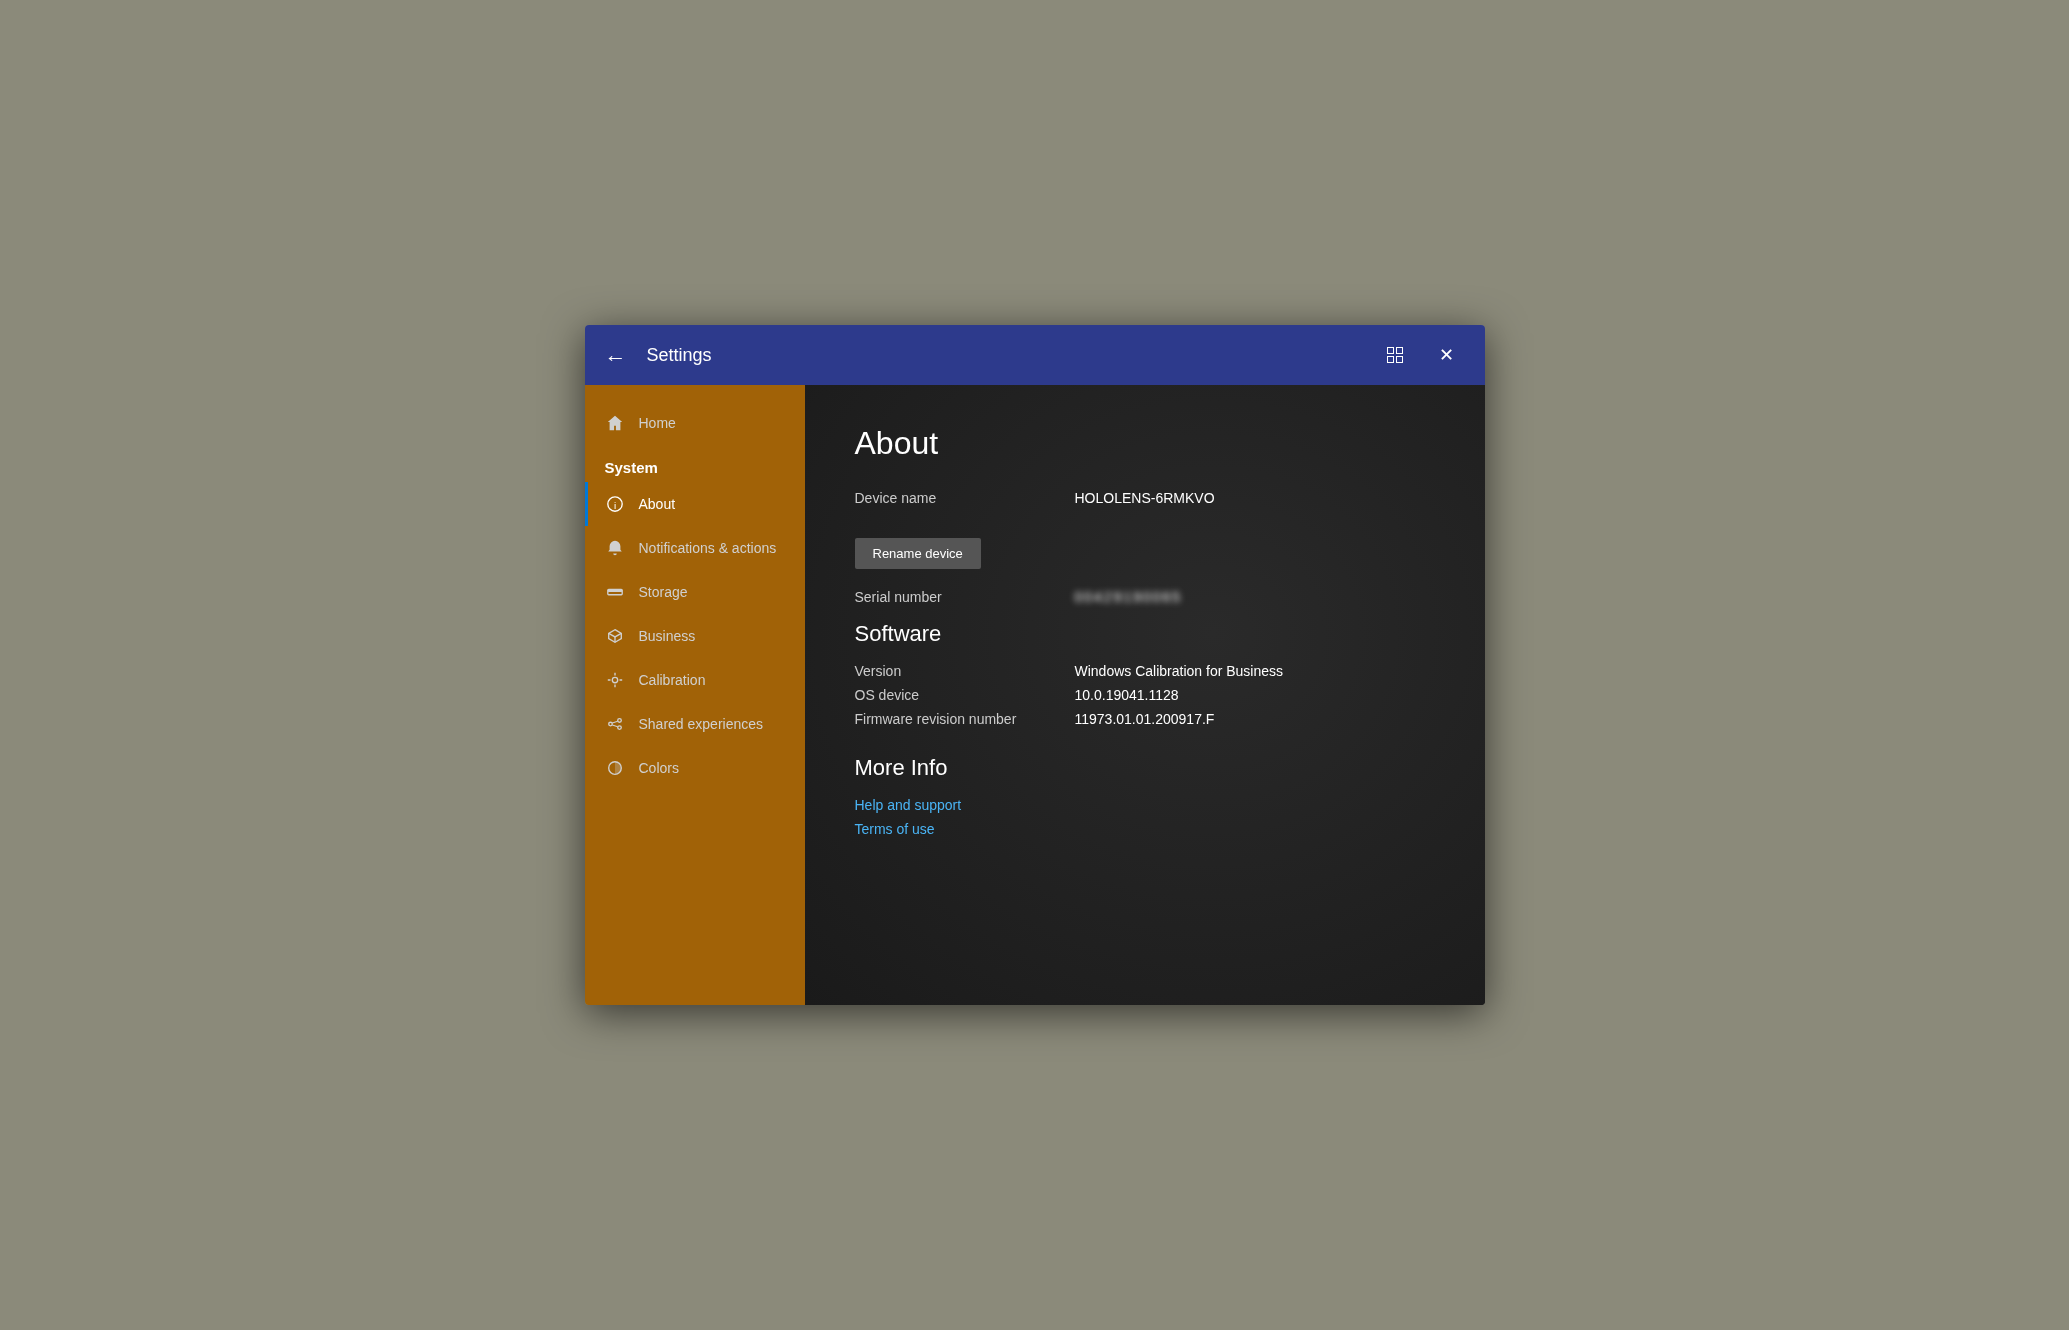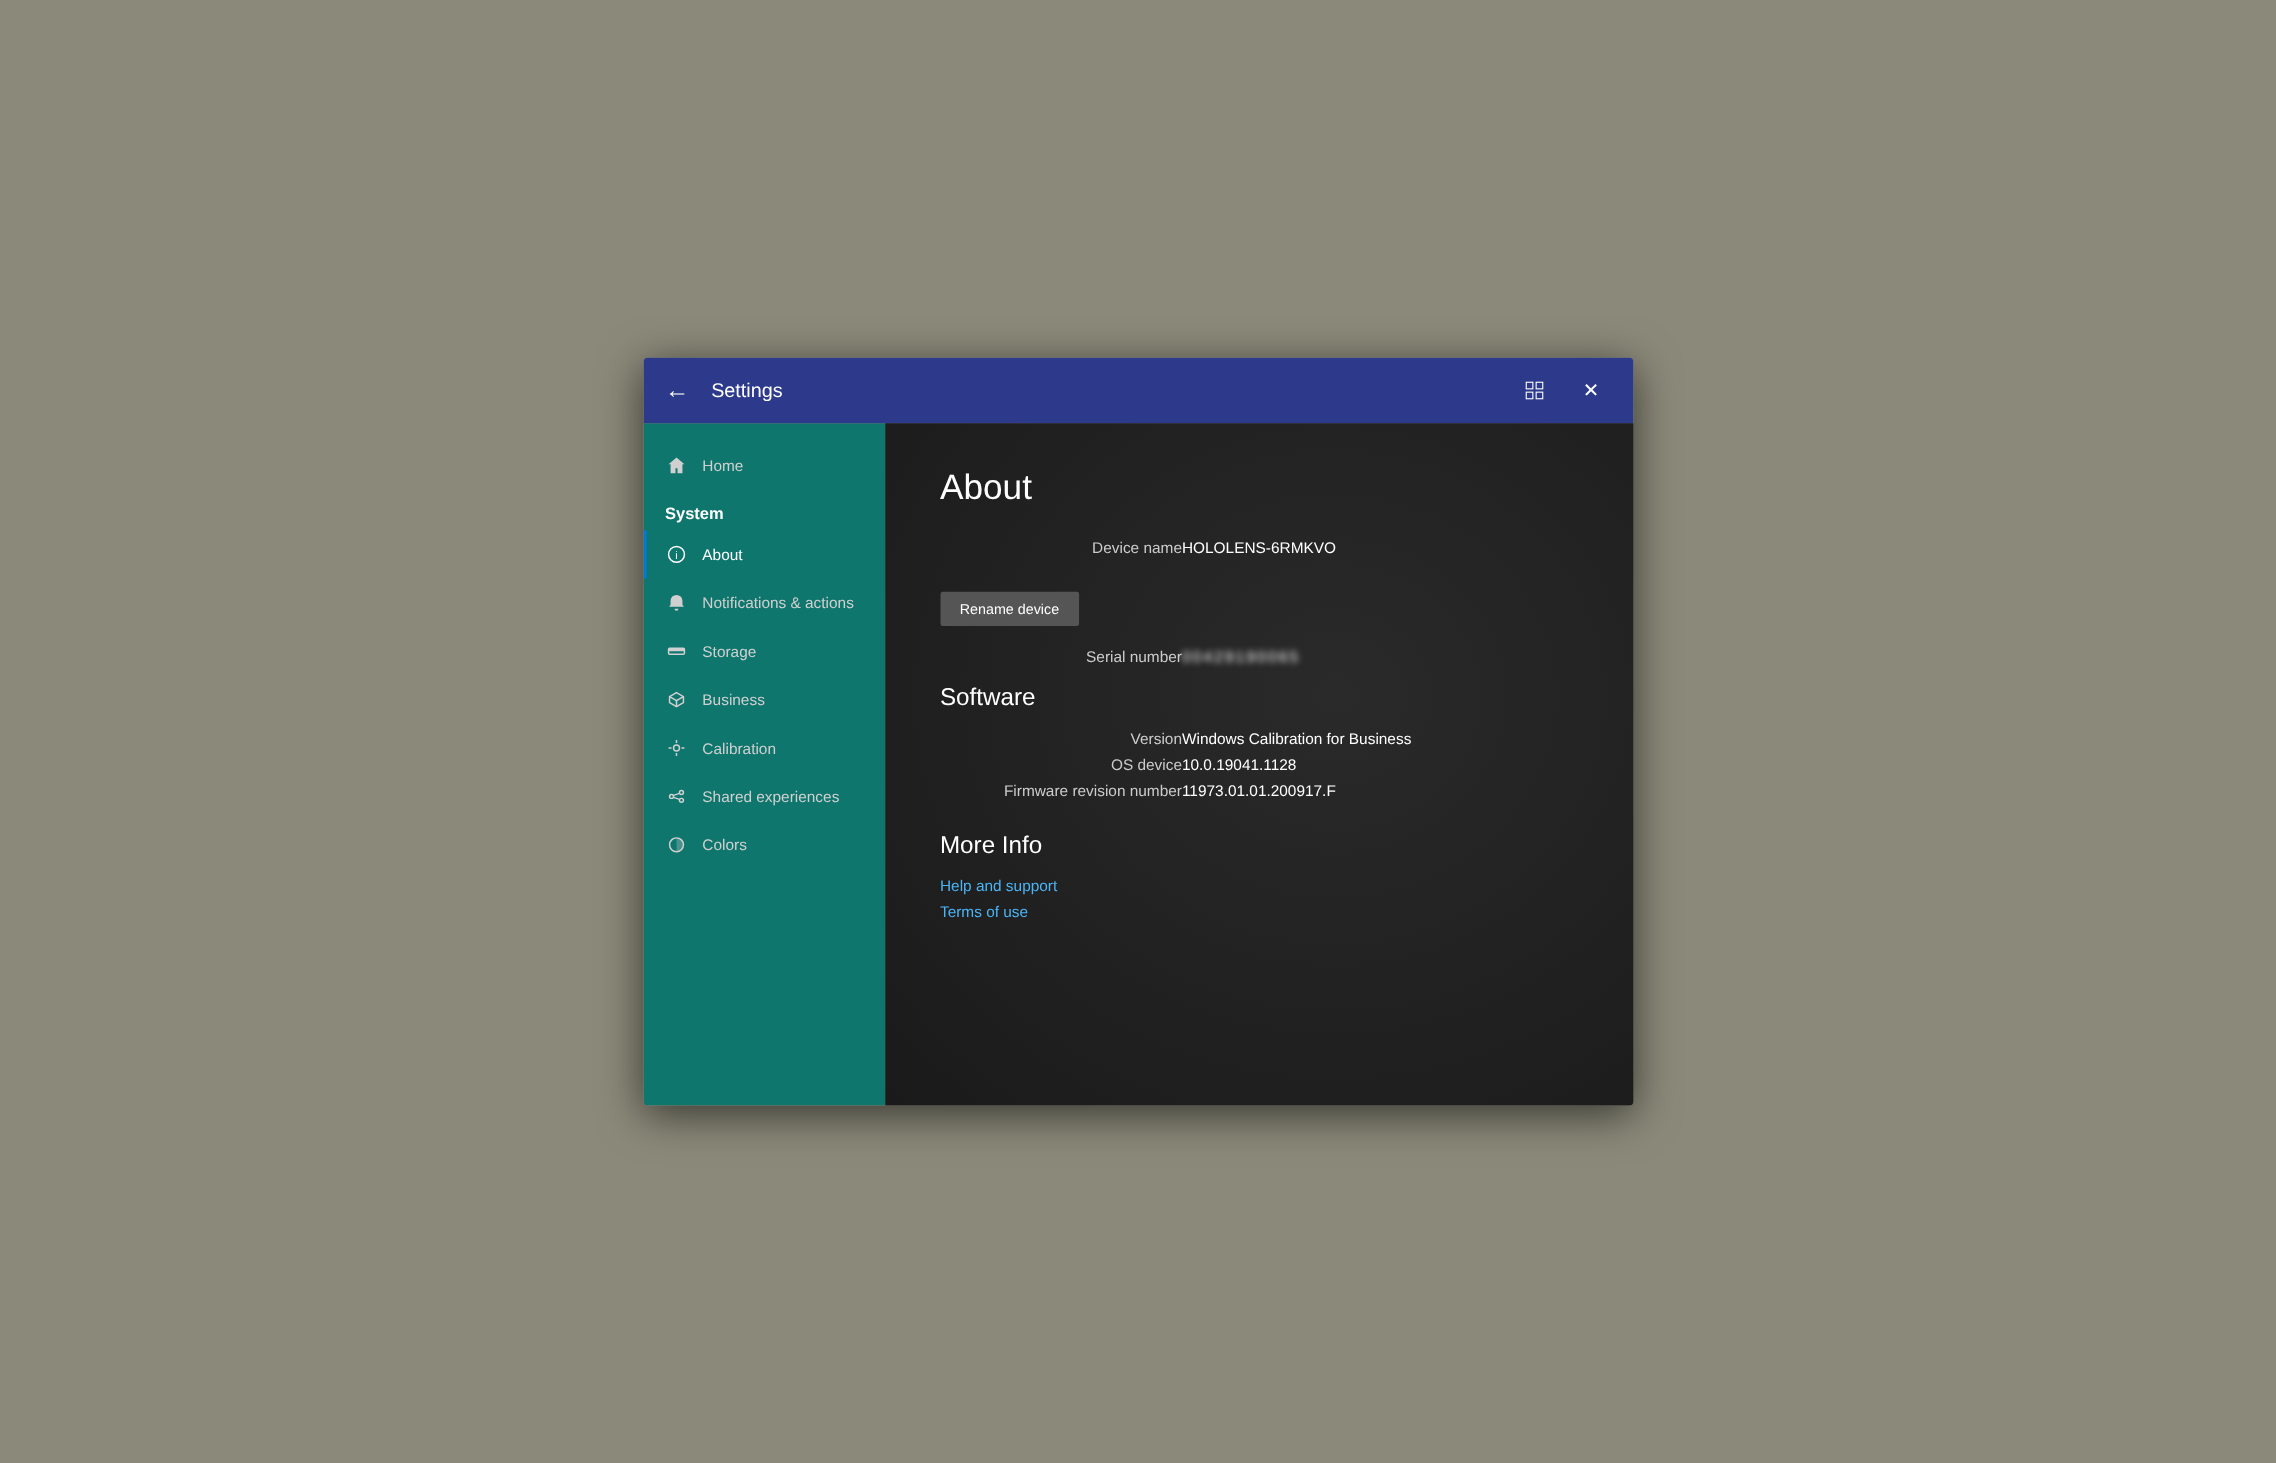--- a/index.html
+++ b/index.html
@@ -65,21 +65,21 @@
     }
 
     .window-body {
       display: flex;
       height: 620px;
     }
 
     
     .sidebar {
       width: 220px;
-      background: #0f766e;
+      background: #a16207;
       flex-shrink: 0;
       padding-top: 16px;
       overflow-y: auto;
     }
 
     .sidebar-item {
       display: flex;
       align-items: center;
       gap: 14px;
       padding: 12px 20px;
@@ -133,21 +133,20 @@
       color: white;
       font-size: 32px;
       font-weight: 300;
       margin-bottom: 28px;
     }
 
     .info-row {
       display: flex;
       align-items: center;
       margin-bottom: 8px;
-      text-align: right;
     }
 
     .info-label {
       color: #cccccc;
       font-size: 14px;
       width: 220px;
       flex-shrink: 0;
     }
 
     .info-value {

